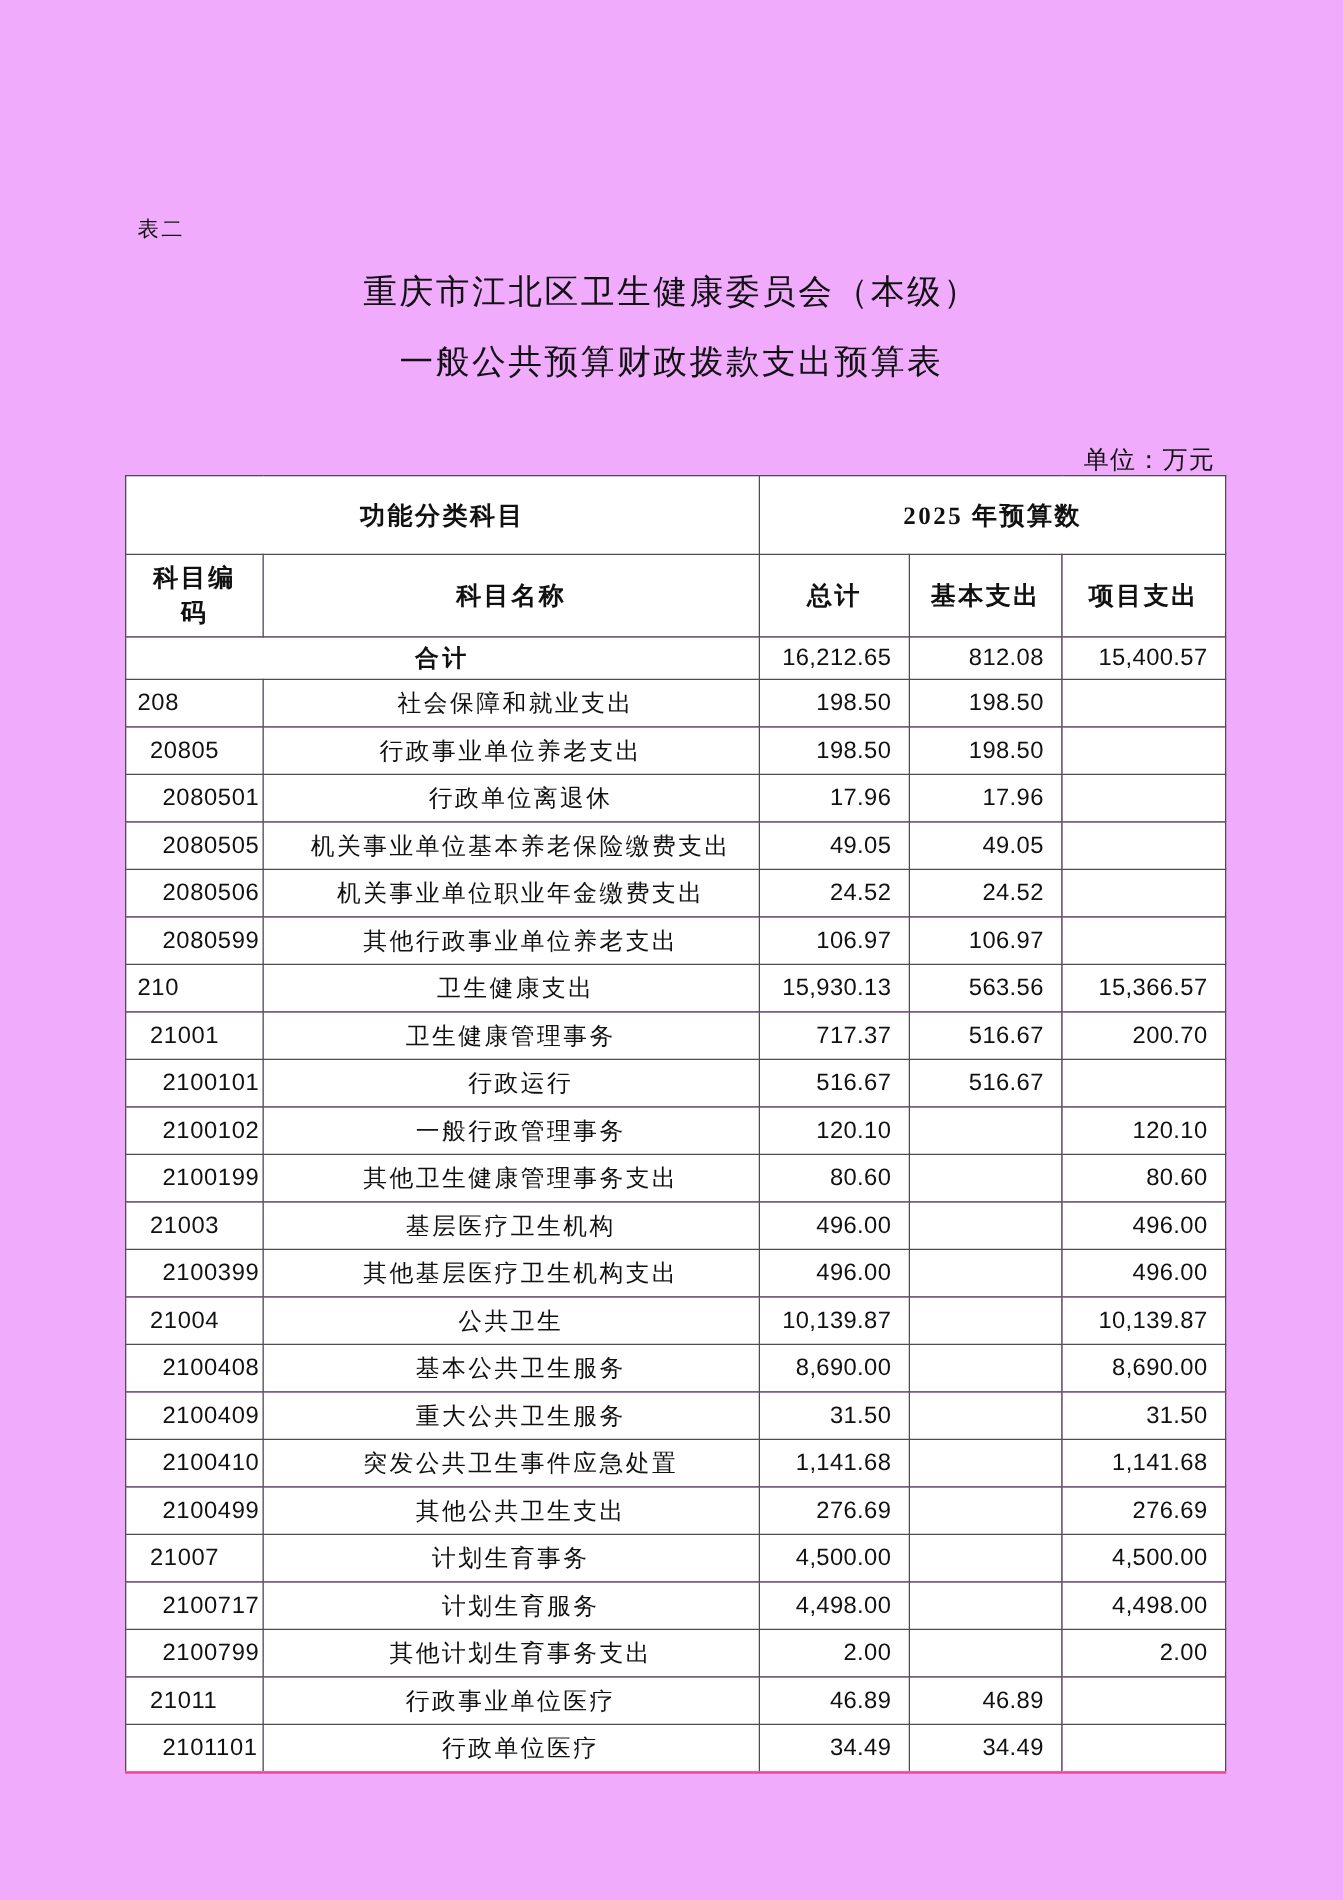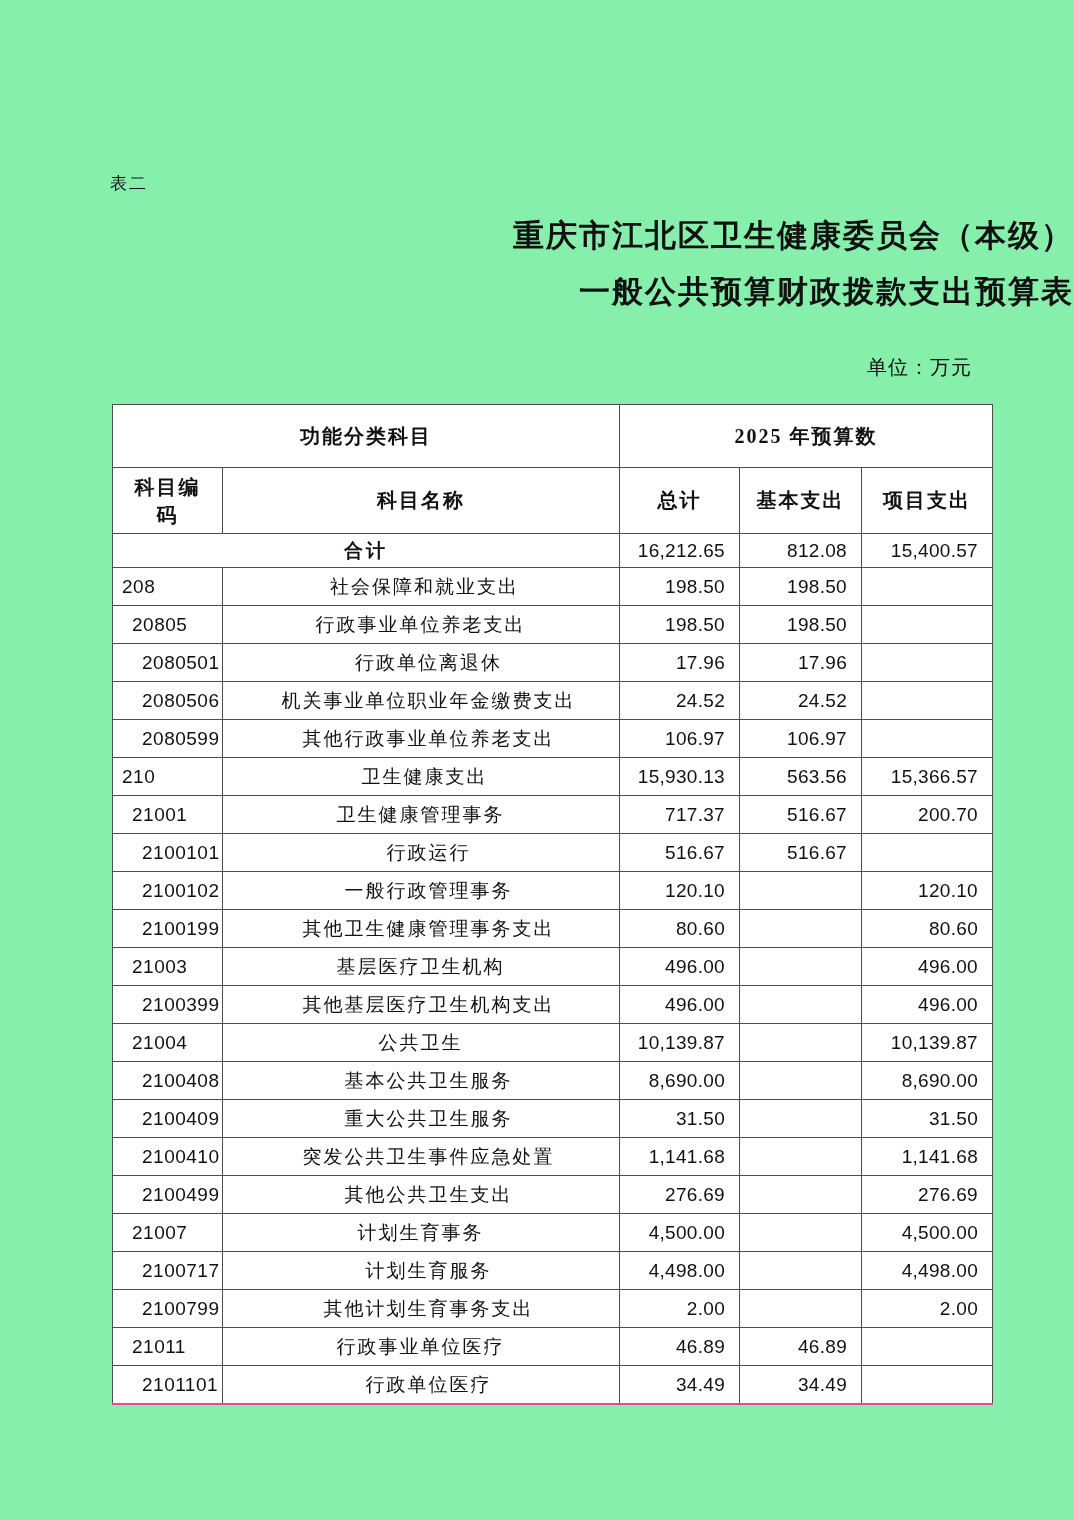--- a/index.html
+++ b/index.html
@@ -4,59 +4,58 @@
 <style>
   html, body {
     margin: 0;
     padding: 0;
     background: #ffffff;
   }
   .page {
     position: relative;
     width: 1074px;
     height: 1520px;
-    background: #86efac;
+    background: #f0abfc;
     color: #111111;
     font-family: "Liberation Serif", "DejaVu Serif", serif;
     overflow: hidden;
   }
   .table-label {
     position: absolute;
     left: 110px;
     top: 172px;
     font-size: 17px;
     letter-spacing: 2px;
   }
   .doc-title {
     position: absolute;
     left: 0;
     width: 100%;
-    text-align: right;
-    font-size: 31px;
-    font-weight: bold;
+    text-align: center;
+    font-size: 27px;
+    font-weight: normal;
     letter-spacing: 2px;
     white-space: nowrap;
   }
   .doc-title.line1 { top: 215px; }
   .doc-title.line2 { top: 271px; }
   .unit-note {
     position: absolute;
     top: 354px;
     right: 102px;
     font-size: 20px;
     letter-spacing: 1px;
   }
   table.budget-table {
     position: absolute;
     left: 100px;
-    top: 404px;
+    top: 380px;
     width: 880px;
     border-collapse: collapse;
     table-layout: fixed;
-    margin-left: 12px;
   }
   .budget-table th,
   .budget-table td {
     border: 1px solid #4e4e4e;
     overflow: hidden;
     vertical-align: middle;
     background: #ffffff;
   }
   .budget-table thead th {
     font-size: 20px;
@@ -157,20 +156,27 @@
       <td class="cell-num"></td>
     </tr>
         <tr>
       <td class="cell-code lvl3">2080501</td>
       <td class="cell-name lvl3">行政单位离退休</td>
       <td class="cell-num">17.96</td>
       <td class="cell-num">17.96</td>
       <td class="cell-num"></td>
     </tr>
         <tr>
+      <td class="cell-code lvl3">2080505</td>
+      <td class="cell-name lvl3">机关事业单位基本养老保险缴费支出</td>
+      <td class="cell-num">49.05</td>
+      <td class="cell-num">49.05</td>
+      <td class="cell-num"></td>
+    </tr>
+        <tr>
       <td class="cell-code lvl3">2080506</td>
       <td class="cell-name lvl3">机关事业单位职业年金缴费支出</td>
       <td class="cell-num">24.52</td>
       <td class="cell-num">24.52</td>
       <td class="cell-num"></td>
     </tr>
         <tr>
       <td class="cell-code lvl3">2080599</td>
       <td class="cell-name lvl3">其他行政事业单位养老支出</td>
       <td class="cell-num">106.97</td>

